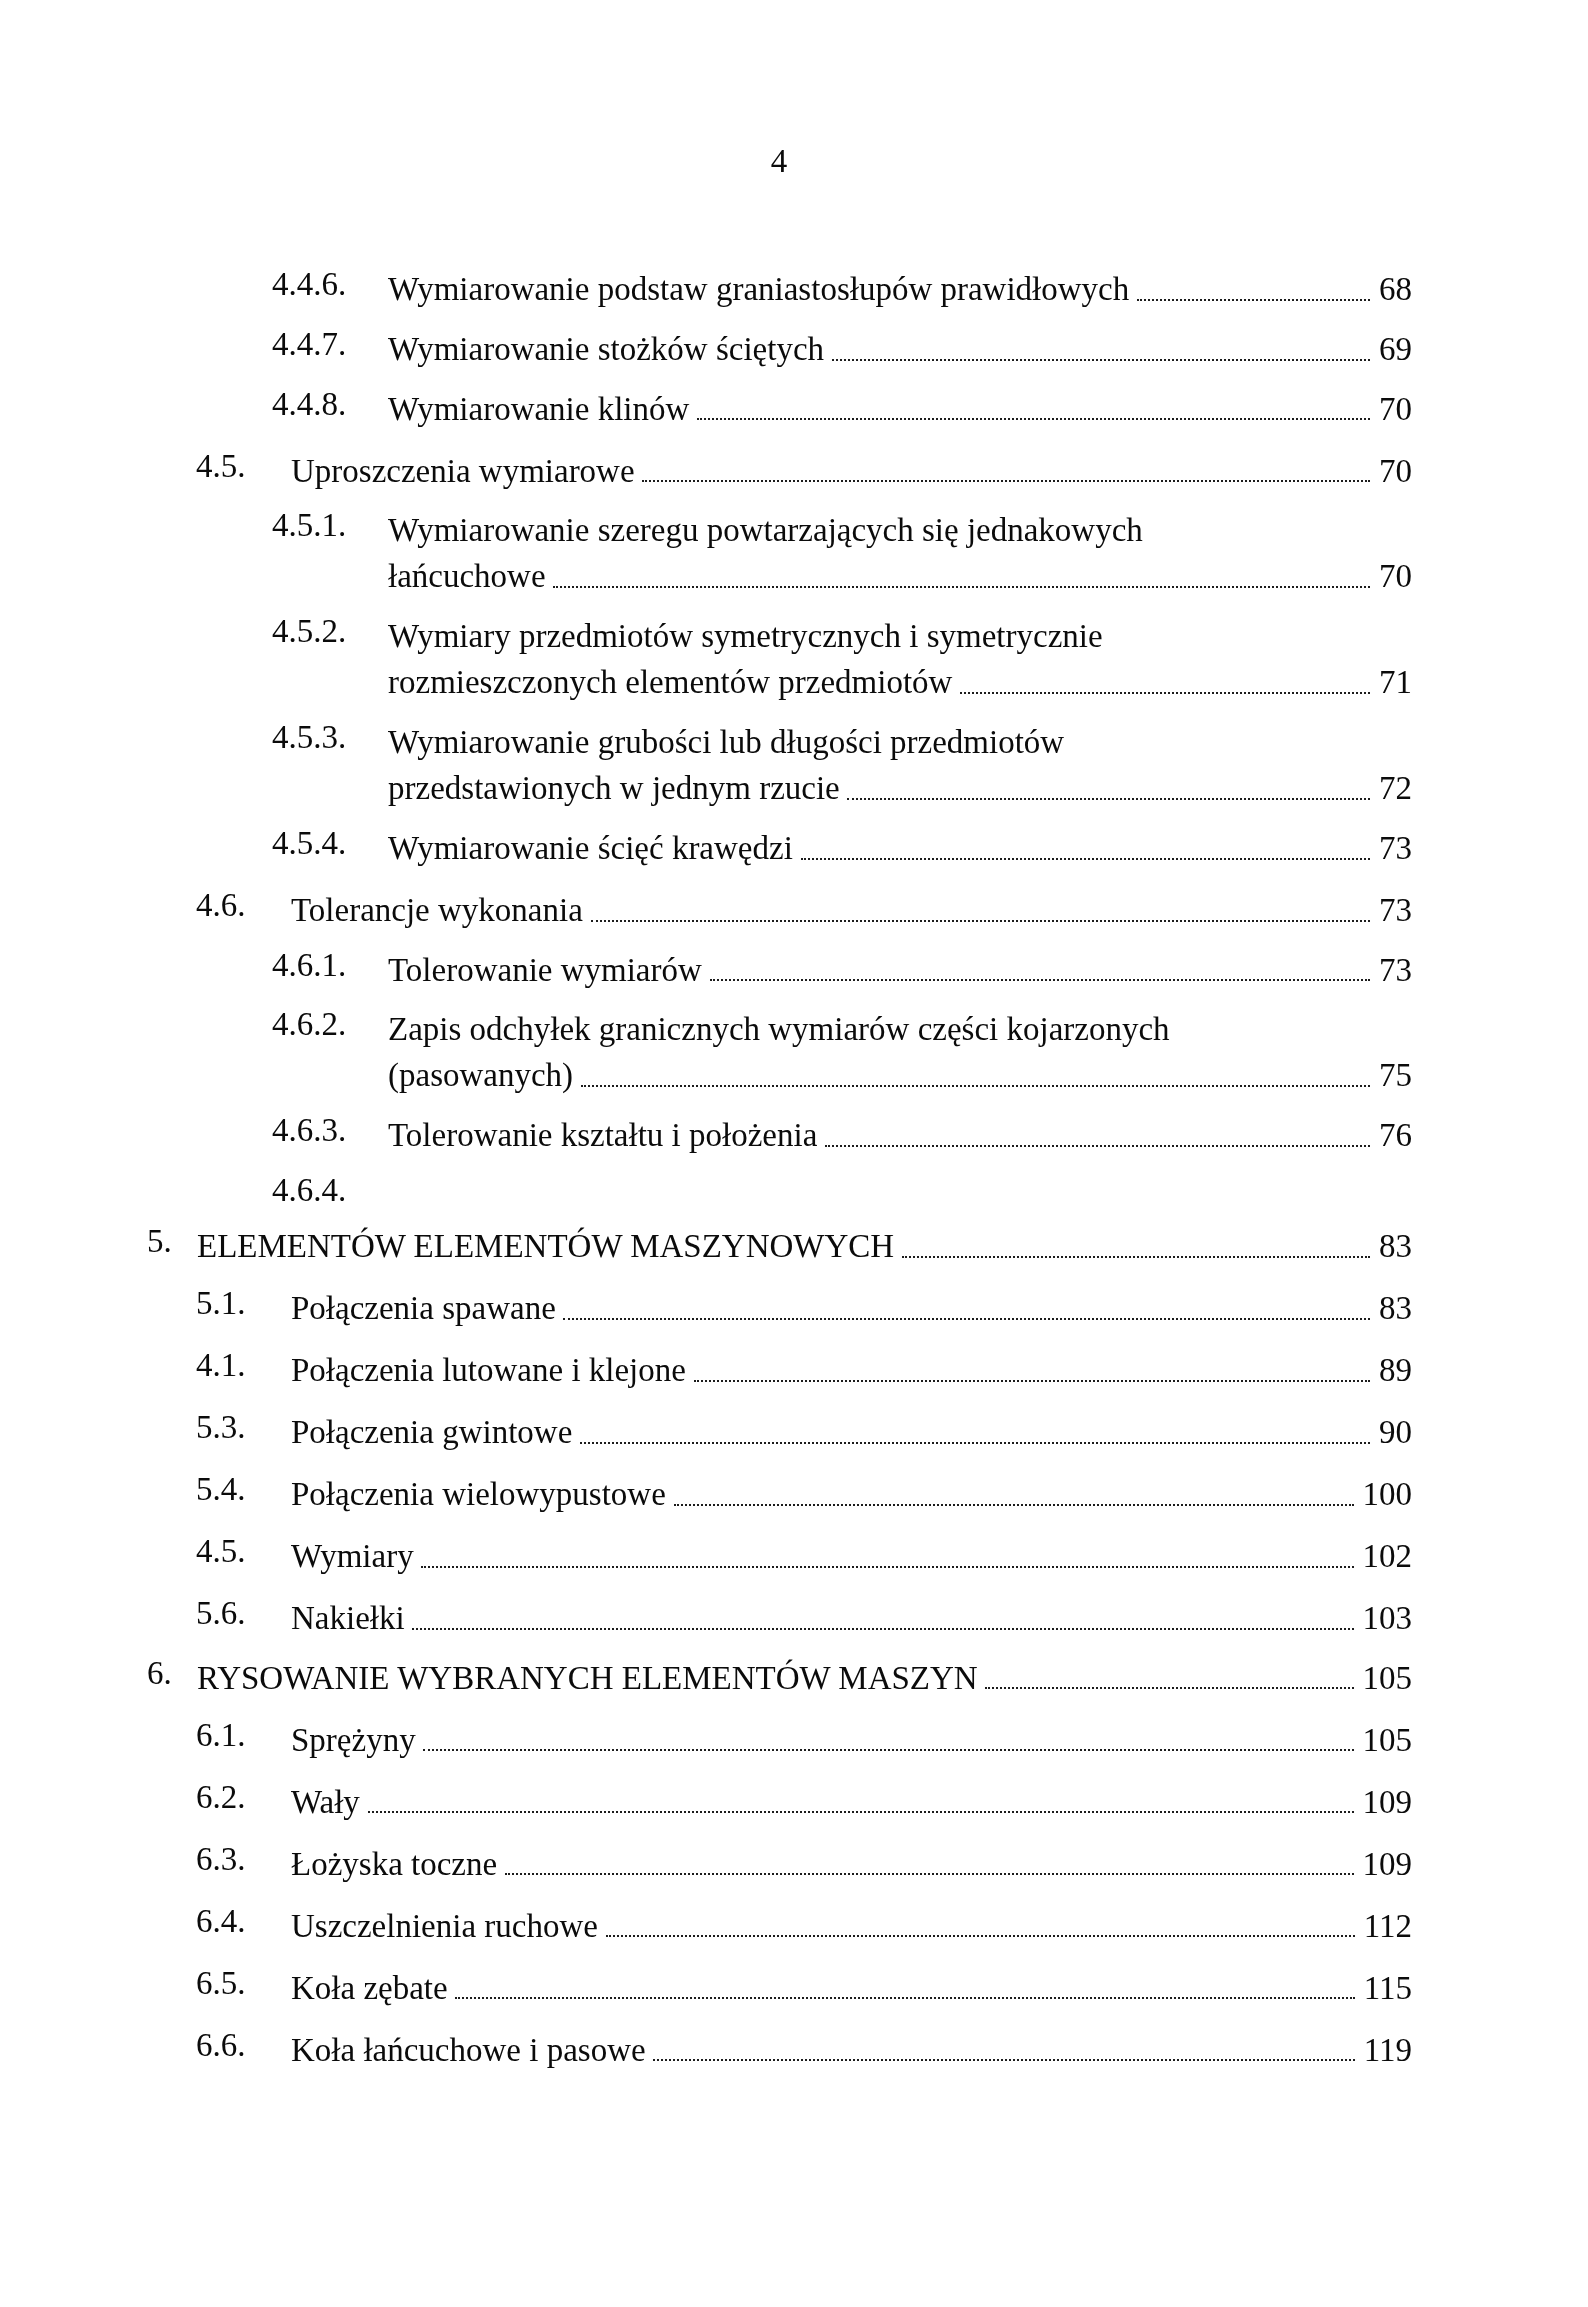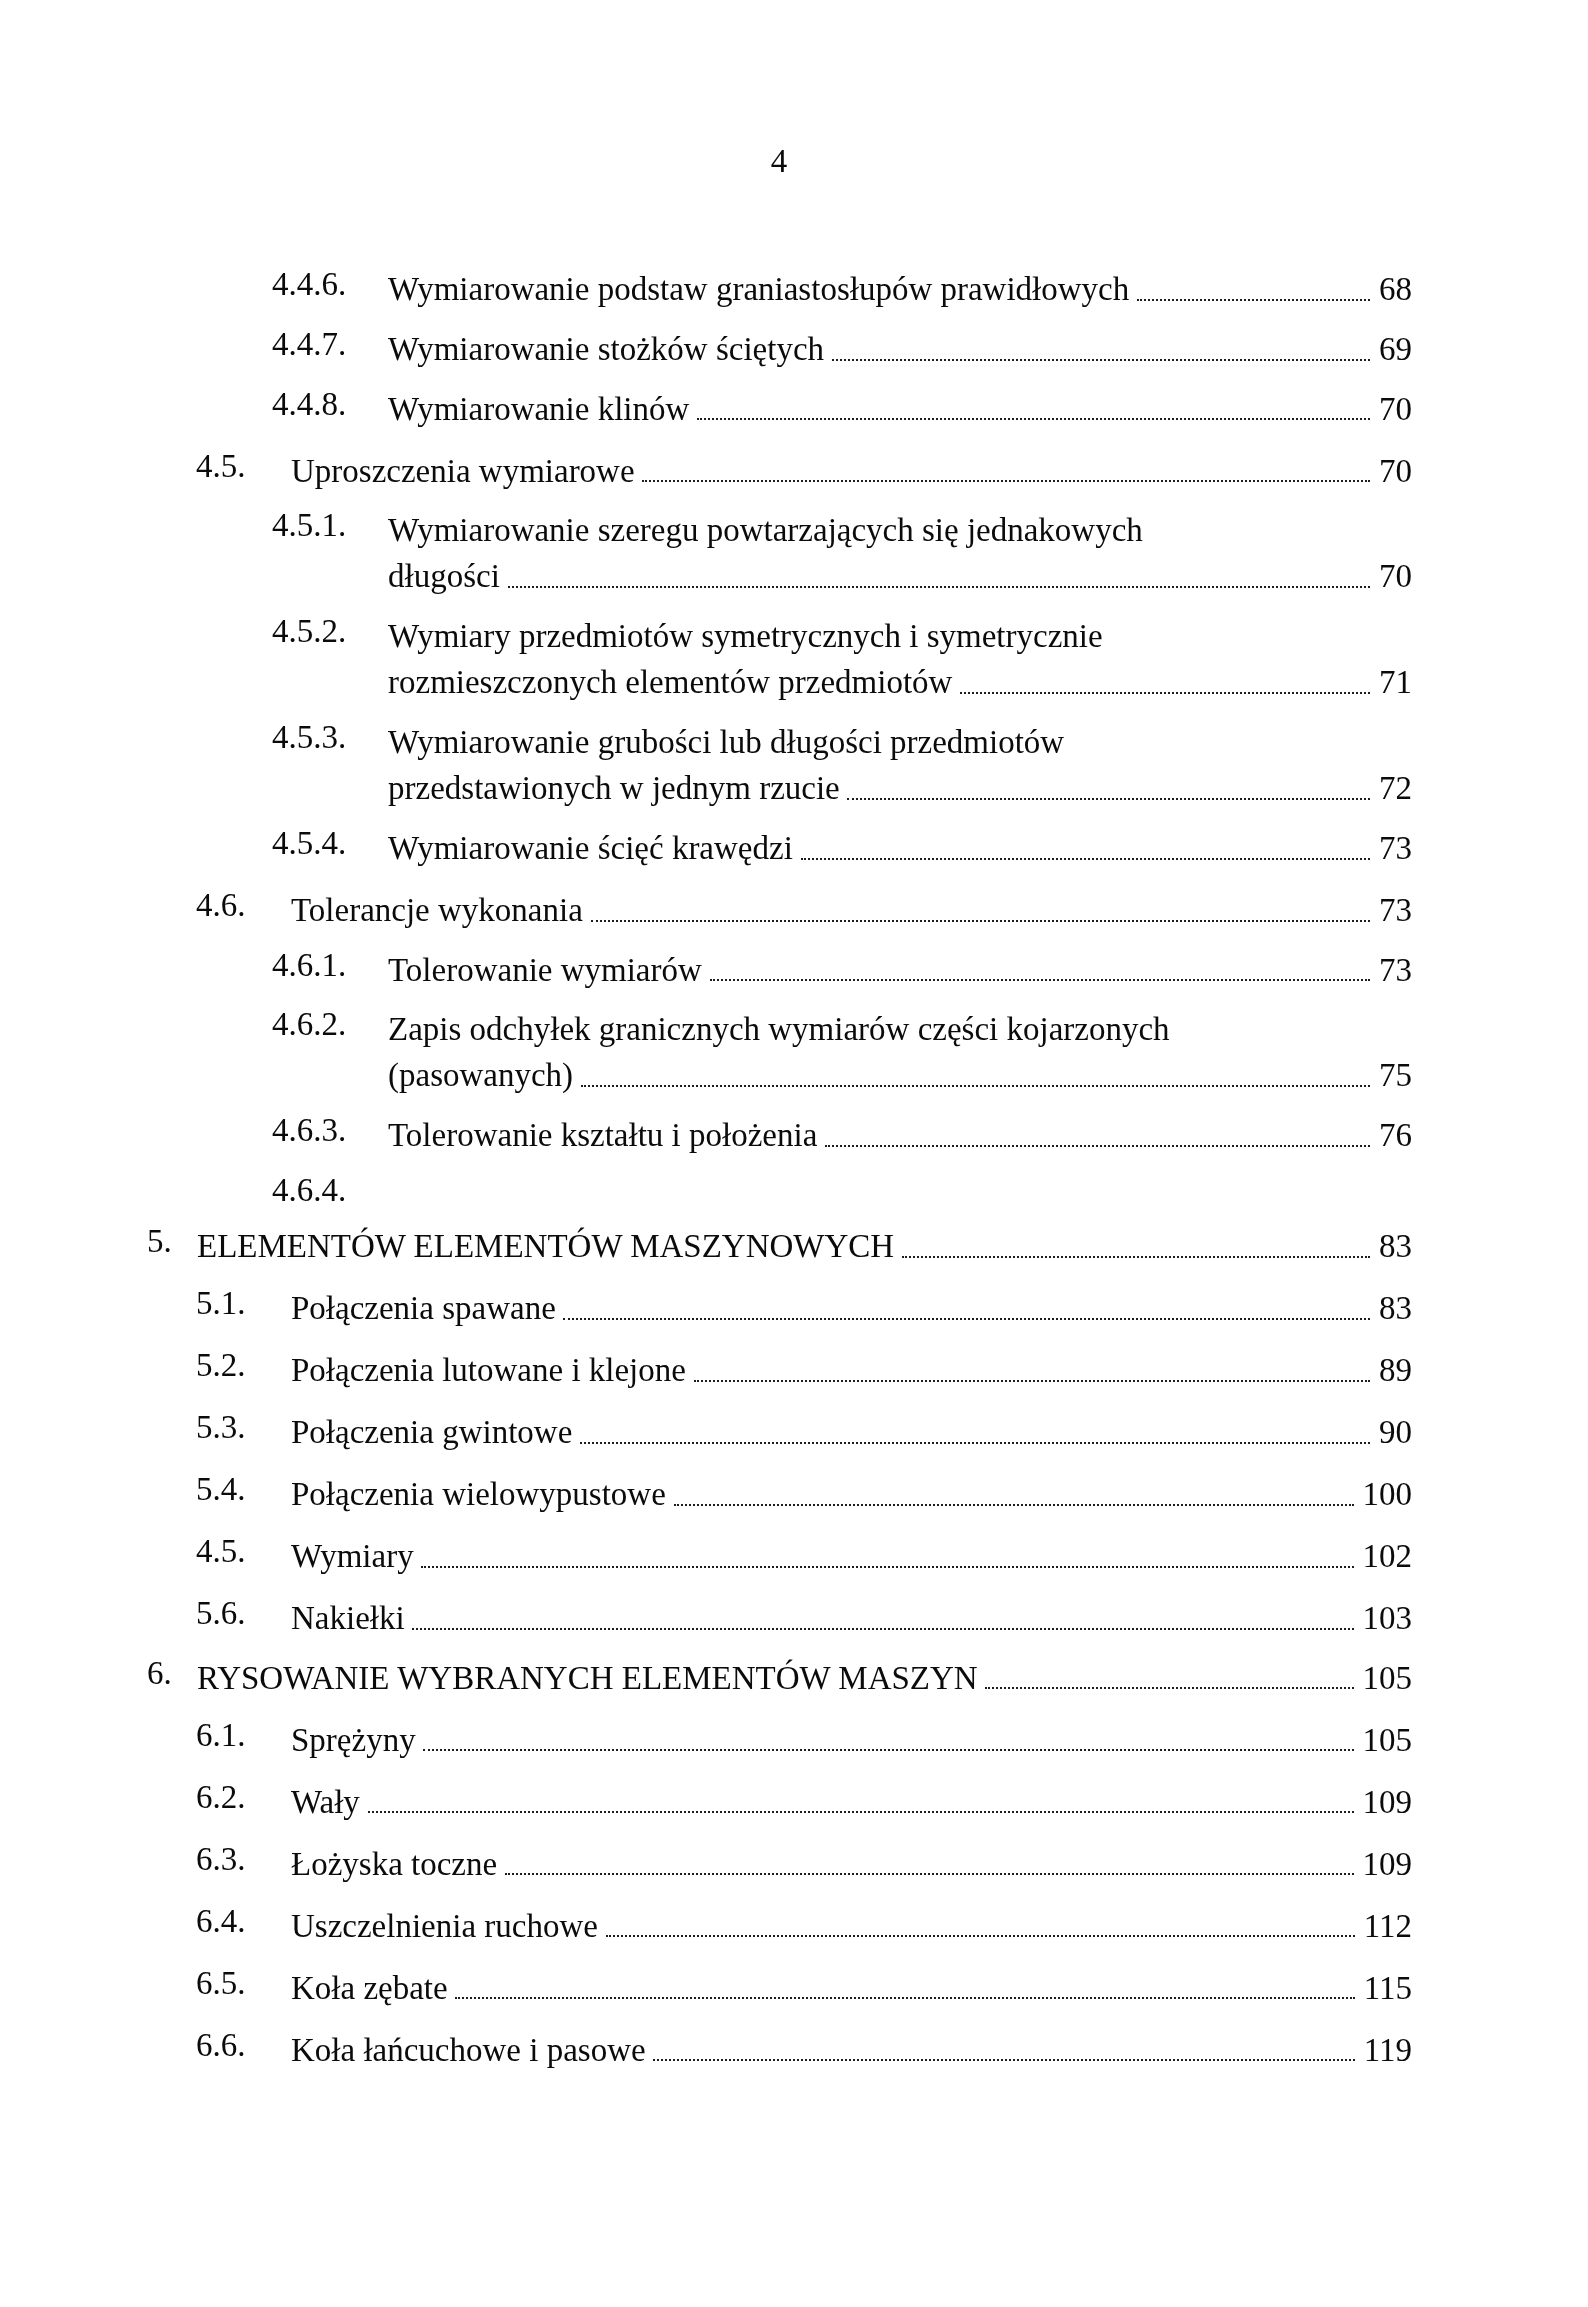--- a/index.html
+++ b/index.html
@@ -106,21 +106,21 @@
           </div>
         </span>
   </div>
       <div class="entry level-3">
     <span class="num">4.5.1.</span>
     <span class="body">
           <div class="tline">
             <span class="txt">Wymiarowanie szeregu powtarzających się jednakowych</span>
           </div>
           <div class="tline">
-            <span class="txt">długości</span>
+            <span class="txt">łańcuchowe</span>
             <span class="leader"></span>
             <span class="pg">70</span>
           </div>
         </span>
   </div>
       <div class="entry level-3">
     <span class="num">4.5.2.</span>
     <span class="body">
           <div class="tline">
             <span class="txt">Wymiary przedmiotów symetrycznych i symetrycznie</span>
@@ -215,21 +215,21 @@
     <span class="num">5.1.</span>
     <span class="body">
           <div class="tline">
             <span class="txt">Połączenia spawane</span>
             <span class="leader"></span>
             <span class="pg">83</span>
           </div>
         </span>
   </div>
       <div class="entry level-2">
-    <span class="num">5.2.</span>
+    <span class="num">4.1.</span>
     <span class="body">
           <div class="tline">
             <span class="txt">Połączenia lutowane i klejone</span>
             <span class="leader"></span>
             <span class="pg">89</span>
           </div>
         </span>
   </div>
       <div class="entry level-2">
     <span class="num">5.3.</span>

